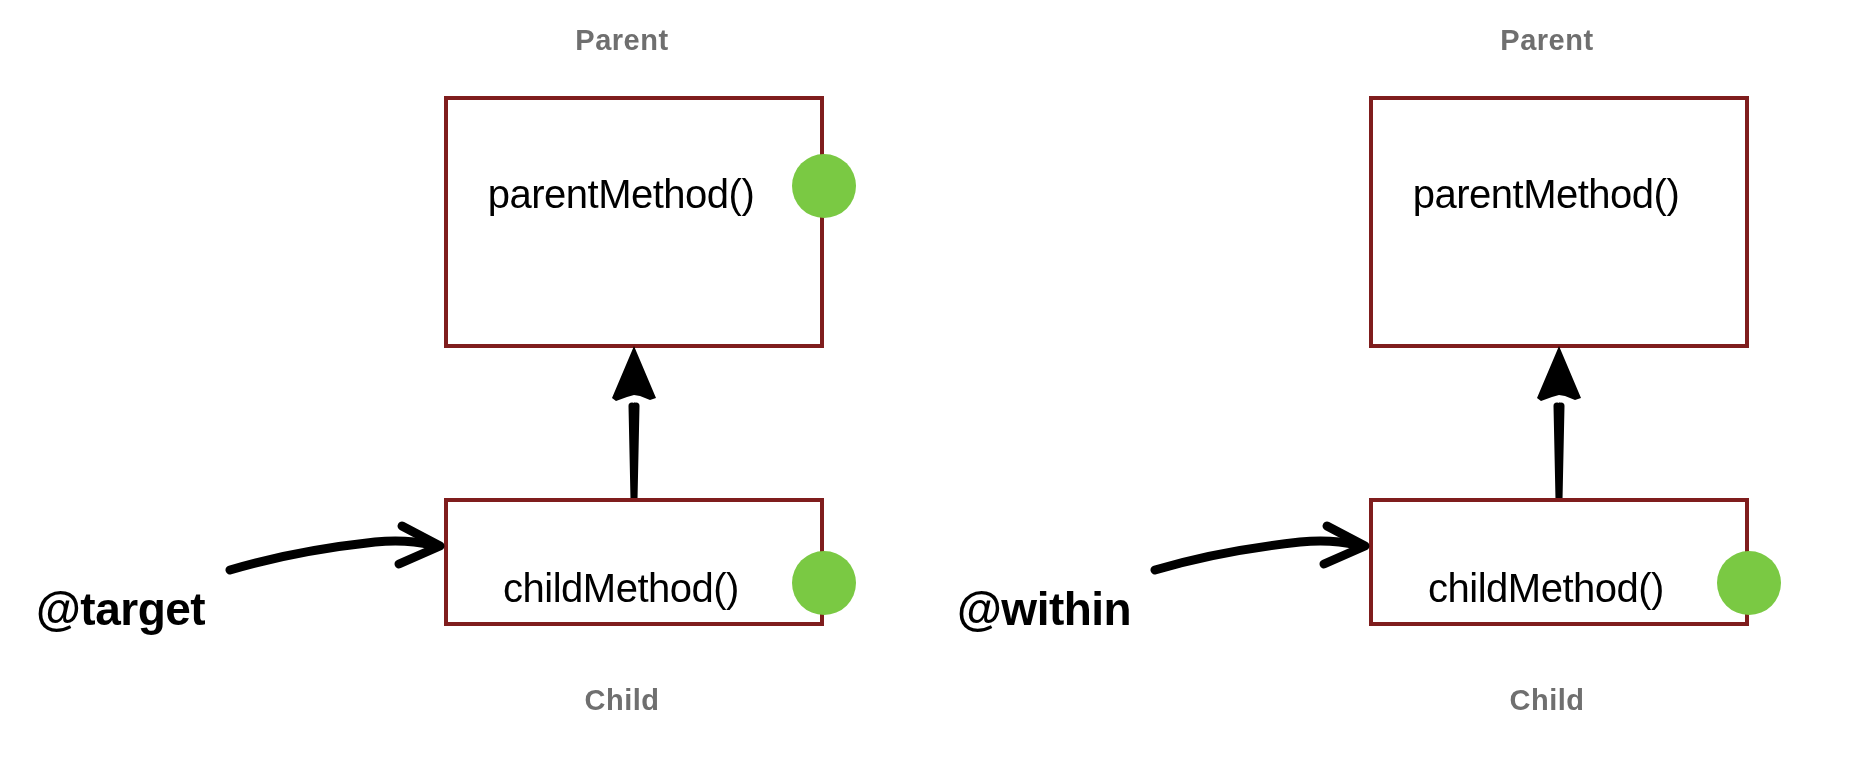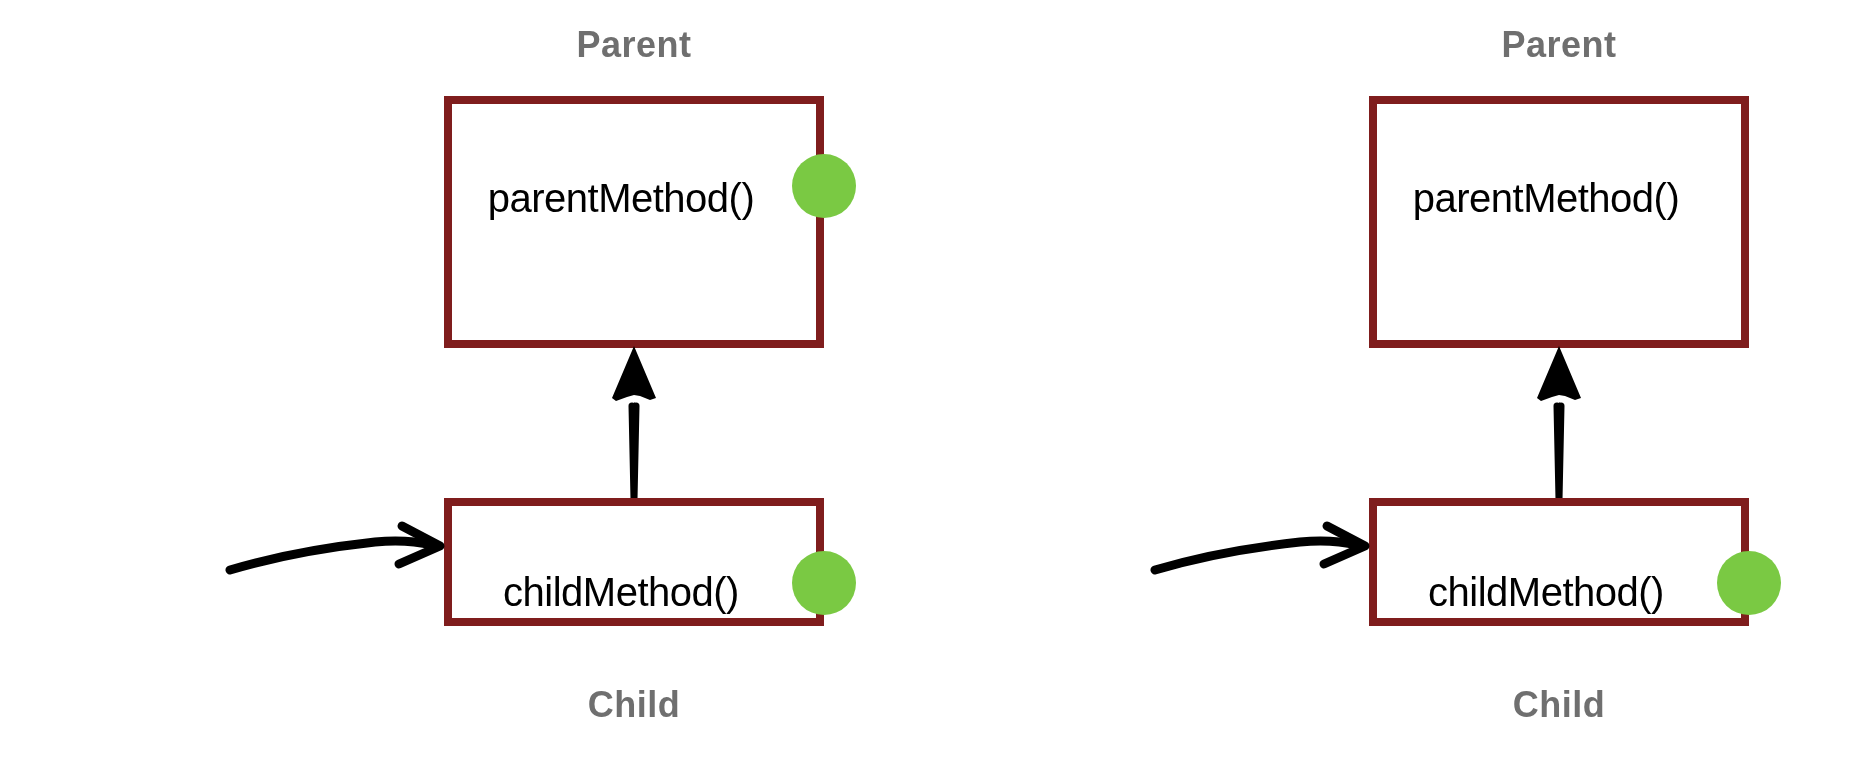--- a/index.html
+++ b/index.html
@@ -25,21 +25,21 @@
     width: 925px;
     height: 764px;
   }
   #panel-target { left: 0; }
   #panel-within { left: 925px; }
 
   
   .class-box {
     position: absolute;
     box-sizing: border-box;
-    border: 8px solid #7f1d1d;
+    border: 4px solid #7f1d1d;
     background: #ffffff;
   }
   .parent-box {
     left: 444px;
     top: 96px;
     width: 380px;
     height: 252px;
   }
   .child-box {
     left: 444px;
@@ -69,24 +69,24 @@
   .child-box .method-label {
     top: 64px;
     padding-right: 26px;
     box-sizing: border-box;
   }
 
   
   .class-caption {
     position: absolute;
     width: 380px;
-    left: 444px;
+    left: 432px;
     text-align: center;
     font-family: "Liberation Sans", sans-serif;
-    font-size: 36px;
+    font-size: 29px;
     font-weight: bold;
     color: #6f6f6f;
     letter-spacing: 0.5px;
     white-space: nowrap;
   }
   .caption-parent { top: 24px; }
   .caption-child  { top: 684px; }
 
   
   .marker-dot {
@@ -168,20 +168,21 @@
 
     <div class="class-caption caption-child">Child</div>
 
     <div class="pointer-arrow">
       <svg width="260" height="100" viewBox="0 0 260 100" xmlns="http://www.w3.org/2000/svg">
         <path d="M30 58 C70 46, 120 36, 175 30 C195 28, 215 29, 232 33" stroke="#000000" stroke-width="9" fill="none" stroke-linecap="round"></path>
         <path d="M202 14 L240 34 L199 52" stroke="#000000" stroke-width="9" fill="none" stroke-linecap="round" stroke-linejoin="round"></path>
       </svg>
     </div>
 
+    <div class="annotation annotation-target">@target</div>
   </div>
 
   <div class="panel" id="panel-within">
 
     <div class="class-caption caption-parent">Parent</div>
 
     <div class="class-box parent-box">
       <div class="method-label">parentMethod()</div>
     </div>
 
@@ -201,15 +202,16 @@
 
     <div class="class-caption caption-child">Child</div>
 
     <div class="pointer-arrow">
       <svg width="260" height="100" viewBox="0 0 260 100" xmlns="http://www.w3.org/2000/svg">
         <path d="M30 58 C70 46, 120 36, 175 30 C195 28, 215 29, 232 33" stroke="#000000" stroke-width="9" fill="none" stroke-linecap="round"></path>
         <path d="M202 14 L240 34 L199 52" stroke="#000000" stroke-width="9" fill="none" stroke-linecap="round" stroke-linejoin="round"></path>
       </svg>
     </div>
 
+    <div class="annotation annotation-within">@within</div>
   </div>
 
 </div>
 
 </body></html>

